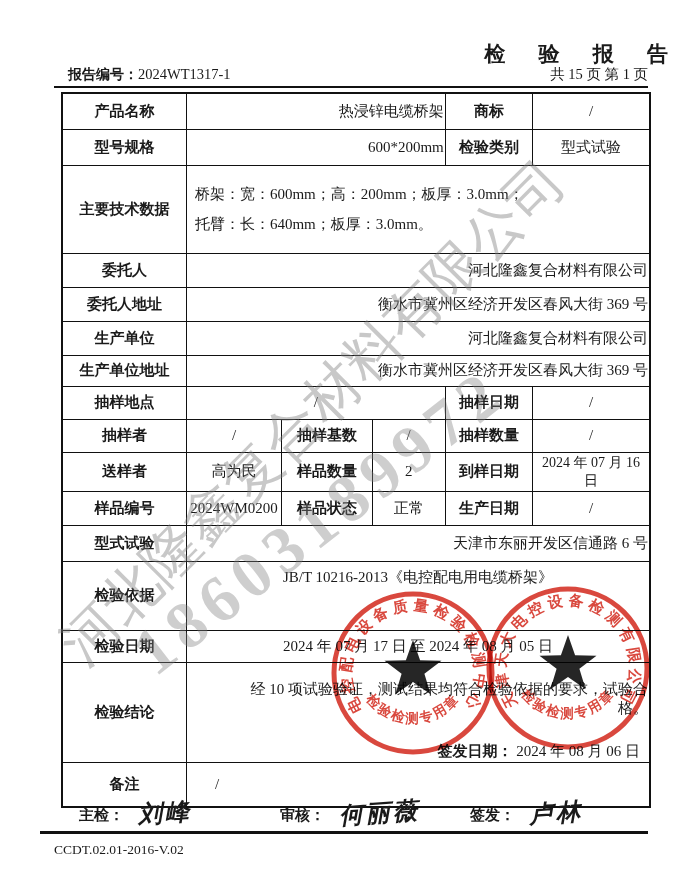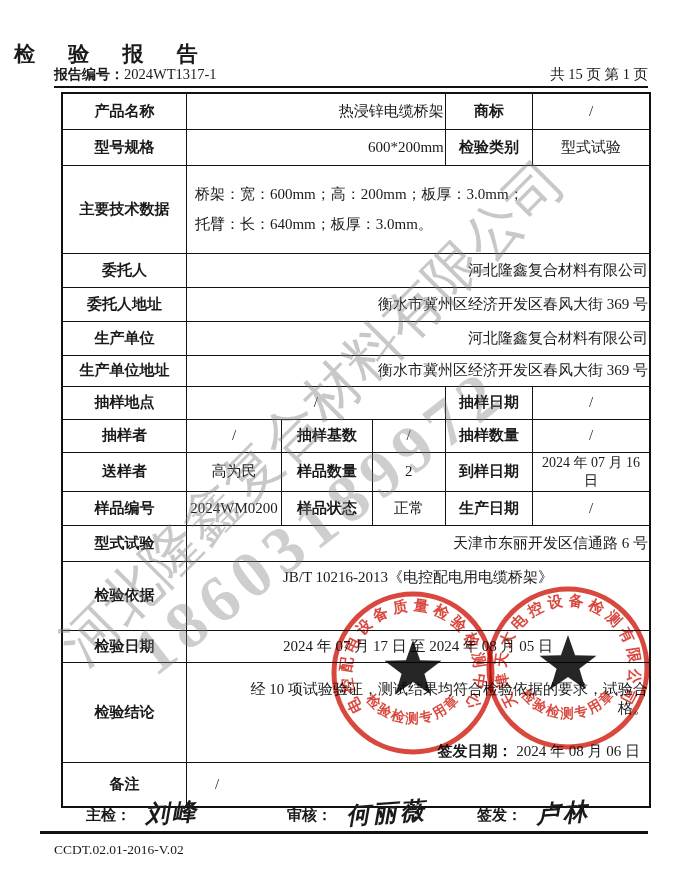--- a/index.html
+++ b/index.html
@@ -4,30 +4,30 @@
 <style>
   html,body{margin:0;padding:0;}
   body{
     width:682px;height:890px;background:#ffffff;position:relative;overflow:hidden;
     font-family:"Liberation Serif", serif;color:#1a1a1a;
   }
   .page{position:absolute;inset:0;}
 
   
   .title{
-    position:absolute;top:40px;left:0;width:100%;text-align:left;
+    position:absolute;top:40px;left:0;width:100%;text-align:right;
     font-size:21px;font-weight:bold;letter-spacing:14px;text-indent:14px;
     font-family:"Liberation Serif", serif;
   }
   .report-line{
     position:absolute;top:64px;left:54px;width:594px;height:20px;
     border-bottom:2px solid #111;display:flex;justify-content:space-between;
     font-size:14.5px;align-items:flex-end;padding-bottom:2px;
   }
-  .report-line .left b{font-family:"Liberation Sans", sans-serif;font-weight:bold;font-size:14px;}
+  .report-line .left b{font-family:"Liberation Sans", sans-serif;font-weight:bold;font-size:14px;margin-left:14px;}
 
   
   table.report{
     position:absolute;left:61px;top:92px;width:590px;
     border-collapse:collapse;table-layout:fixed;z-index:1;padding-left:12px;
   }
   table.report{border:2px solid #111;}
   table.report td{border:1px solid #111;font-size:15px;overflow:hidden;}
   td.lbl{
     font-family:"Liberation Sans", sans-serif;font-weight:bold;
@@ -184,21 +184,21 @@
       </td>
     </tr>
     <tr style="height:45px">
       <td class="lbl">备注</td>
       <td class="remark-val" colspan="5">/</td>
     </tr>
   </tbody>
     </table>
 
   <div class="sig-row">
-    <span class="sig-label" style="margin-left:28px">主检：</span>
+    <span class="sig-label" style="margin-left:21px">主检：</span>
     <span class="sig-name">刘峰</span>
     <span class="sig-gap1"></span>
     <span class="sig-label">审核：</span>
     <span class="sig-name">何丽薇</span>
     <span class="sig-gap2"></span>
     <span class="sig-label">签发：</span>
     <span class="sig-name">卢林</span>
   </div>
 
   <div class="bottom-rule"></div>

